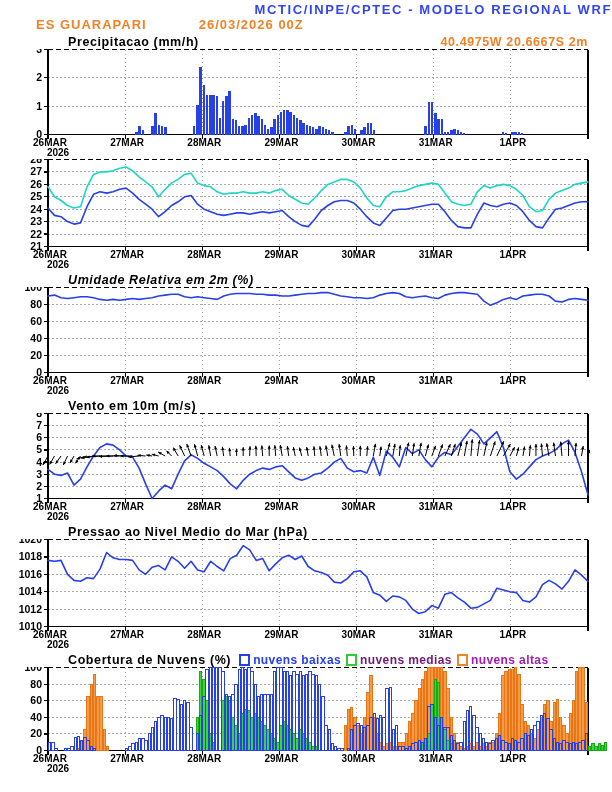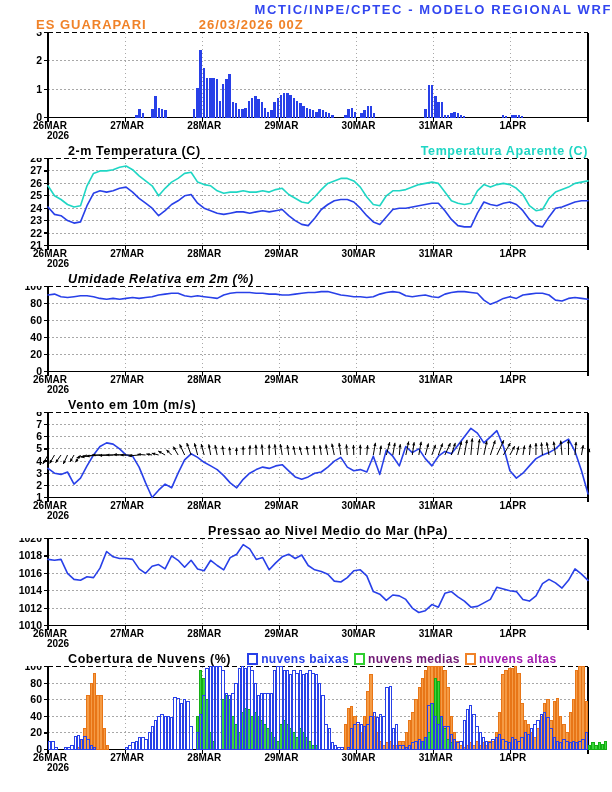--- a/index.html
+++ b/index.html
@@ -20,20 +20,24 @@
 </style>
 </head>
 <body>
 
 <div id="page">
   <div class="hdr1" style="color:#3246F0;text-align:right;">MCTIC/INPE/CPTEC - MODELO REGIONAL WRF</div>
   <div class="hdr2" style="color:#F08228;">
     <span>ES GUARAPARI</span><span class="run">26/03/2026 00Z</span>
   </div>
 
+  <div class="trow" style="height:17px;">
+    <span>Precipitacao (mm/h)</span>
+    <span class="t2" style="color:#F08228;">40.4975W 20.6667S 2m</span>
+  </div>
   <div class="panel-svg-host"><svg width="612" height="110" viewBox="0 0 612 110">
         <line x1="125.14285714285714" y1="0.5" x2="125.14285714285714" y2="85.5" stroke="#A8A8A8" stroke-width="1" stroke-dasharray="1.5 2.5" shape-rendering="crispEdges"></line>
         <line x1="202.28571428571428" y1="0.5" x2="202.28571428571428" y2="85.5" stroke="#A8A8A8" stroke-width="1" stroke-dasharray="1.5 2.5" shape-rendering="crispEdges"></line>
         <line x1="279.42857142857144" y1="0.5" x2="279.42857142857144" y2="85.5" stroke="#A8A8A8" stroke-width="1" stroke-dasharray="1.5 2.5" shape-rendering="crispEdges"></line>
         <line x1="356.57142857142856" y1="0.5" x2="356.57142857142856" y2="85.5" stroke="#A8A8A8" stroke-width="1" stroke-dasharray="1.5 2.5" shape-rendering="crispEdges"></line>
         <line x1="433.7142857142857" y1="0.5" x2="433.7142857142857" y2="85.5" stroke="#A8A8A8" stroke-width="1" stroke-dasharray="1.5 2.5" shape-rendering="crispEdges"></line>
         <line x1="510.85714285714283" y1="0.5" x2="510.85714285714283" y2="85.5" stroke="#A8A8A8" stroke-width="1" stroke-dasharray="1.5 2.5" shape-rendering="crispEdges"></line>
         <line x1="48" y1="57.16666666666667" x2="588" y2="57.16666666666667" stroke="#A8A8A8" stroke-width="1" stroke-dasharray="1.5 2.5" shape-rendering="crispEdges"></line>
         <line x1="48" y1="28.833333333333336" x2="588" y2="28.833333333333336" stroke="#A8A8A8" stroke-width="1" stroke-dasharray="1.5 2.5" shape-rendering="crispEdges"></line>
         <line x1="48" y1="0.5" x2="588" y2="0.5" stroke="#000" stroke-width="1.2" stroke-dasharray="5 3" shape-rendering="crispEdges"></line>
@@ -141,24 +145,20 @@
           <rect x="463.05" y="84.08333333333333" width="2.4" height="1.4166666666666714" fill="#2840E8" stroke="none" stroke-width="0" shape-rendering="crispEdges"></rect>
           <rect x="501.6214285714286" y="82.66666666666667" width="2.4" height="2.8333333333333286" fill="#2840E8" stroke="none" stroke-width="0" shape-rendering="crispEdges"></rect>
           <rect x="504.8357142857143" y="84.08333333333333" width="2.4" height="1.4166666666666714" fill="#2840E8" stroke="none" stroke-width="0" shape-rendering="crispEdges"></rect>
           <rect x="511.2642857142858" y="83.23333333333333" width="2.4" height="2.2666666666666657" fill="#2840E8" stroke="none" stroke-width="0" shape-rendering="crispEdges"></rect>
           <rect x="514.4785714285714" y="82.66666666666667" width="2.4" height="2.8333333333333286" fill="#2840E8" stroke="none" stroke-width="0" shape-rendering="crispEdges"></rect>
           <rect x="517.6928571428571" y="83.23333333333333" width="2.4" height="2.2666666666666657" fill="#2840E8" stroke="none" stroke-width="0" shape-rendering="crispEdges"></rect>
           <rect x="520.9071428571428" y="84.08333333333333" width="2.4" height="1.4166666666666714" fill="#2840E8" stroke="none" stroke-width="0" shape-rendering="crispEdges"></rect>
         </g>
       </svg></div>
 
-  <div class="trow" style="height:16px;">
-    <span>2-m Temperatura (C)</span>
-    <span class="t2" style="color:#1FD6C4;">Temperatura Aparente (C)</span>
-  </div>
   <div class="panel-svg-host"><svg width="612" height="112" viewBox="0 0 612 112">
         <line x1="125.14285714285714" y1="0.5" x2="125.14285714285714" y2="87.5" stroke="#A8A8A8" stroke-width="1" stroke-dasharray="1.5 2.5" shape-rendering="crispEdges"></line>
         <line x1="202.28571428571428" y1="0.5" x2="202.28571428571428" y2="87.5" stroke="#A8A8A8" stroke-width="1" stroke-dasharray="1.5 2.5" shape-rendering="crispEdges"></line>
         <line x1="279.42857142857144" y1="0.5" x2="279.42857142857144" y2="87.5" stroke="#A8A8A8" stroke-width="1" stroke-dasharray="1.5 2.5" shape-rendering="crispEdges"></line>
         <line x1="356.57142857142856" y1="0.5" x2="356.57142857142856" y2="87.5" stroke="#A8A8A8" stroke-width="1" stroke-dasharray="1.5 2.5" shape-rendering="crispEdges"></line>
         <line x1="433.7142857142857" y1="0.5" x2="433.7142857142857" y2="87.5" stroke="#A8A8A8" stroke-width="1" stroke-dasharray="1.5 2.5" shape-rendering="crispEdges"></line>
         <line x1="510.85714285714283" y1="0.5" x2="510.85714285714283" y2="87.5" stroke="#A8A8A8" stroke-width="1" stroke-dasharray="1.5 2.5" shape-rendering="crispEdges"></line>
         <line x1="48" y1="75.07142857142857" x2="588" y2="75.07142857142857" stroke="#A8A8A8" stroke-width="1" stroke-dasharray="1.5 2.5" shape-rendering="crispEdges"></line>
         <line x1="48" y1="62.642857142857146" x2="588" y2="62.642857142857146" stroke="#A8A8A8" stroke-width="1" stroke-dasharray="1.5 2.5" shape-rendering="crispEdges"></line>
         <line x1="48" y1="50.214285714285715" x2="588" y2="50.214285714285715" stroke="#A8A8A8" stroke-width="1" stroke-dasharray="1.5 2.5" shape-rendering="crispEdges"></line>
@@ -480,21 +480,21 @@
           <path d="M568.5 28.0 L570.0 31.2 L566.9 31.2 Z" fill="#000000"></path>
           <line x1="574.9879518072289" y1="43" x2="576.1314351520782" y2="29.9299255610363" stroke="#000000" stroke-width="1"></line>
           <path d="M576.1 29.9 L577.4 33.3 L574.3 33.0 Z" fill="#000000"></path>
           <line x1="581.4939759036145" y1="43" x2="583.2443495344971" y2="33.07313784963694" stroke="#000000" stroke-width="1"></line>
           <path d="M583.2 33.1 L584.2 36.5 L581.1 36.0 Z" fill="#000000"></path>
           <line x1="588" y1="43" x2="589.6745592218133" y2="36.75045990390973" stroke="#000000" stroke-width="1"></line>
           <path d="M589.7 36.8 L590.3 40.3 L587.3 39.5 Z" fill="#000000"></path>
         </g>
       </svg></div>
 
-  <div class="trow" style="height:16px;justify-content:center;">
+  <div class="trow" style="height:16px;">
     <span>Pressao ao Nivel Medio do Mar (hPa)</span>
   </div>
   <div class="panel-svg-host"><svg width="612" height="112" viewBox="0 0 612 112">
         <line x1="125.14285714285714" y1="0.5" x2="125.14285714285714" y2="87.5" stroke="#A8A8A8" stroke-width="1" stroke-dasharray="1.5 2.5" shape-rendering="crispEdges"></line>
         <line x1="202.28571428571428" y1="0.5" x2="202.28571428571428" y2="87.5" stroke="#A8A8A8" stroke-width="1" stroke-dasharray="1.5 2.5" shape-rendering="crispEdges"></line>
         <line x1="279.42857142857144" y1="0.5" x2="279.42857142857144" y2="87.5" stroke="#A8A8A8" stroke-width="1" stroke-dasharray="1.5 2.5" shape-rendering="crispEdges"></line>
         <line x1="356.57142857142856" y1="0.5" x2="356.57142857142856" y2="87.5" stroke="#A8A8A8" stroke-width="1" stroke-dasharray="1.5 2.5" shape-rendering="crispEdges"></line>
         <line x1="433.7142857142857" y1="0.5" x2="433.7142857142857" y2="87.5" stroke="#A8A8A8" stroke-width="1" stroke-dasharray="1.5 2.5" shape-rendering="crispEdges"></line>
         <line x1="510.85714285714283" y1="0.5" x2="510.85714285714283" y2="87.5" stroke="#A8A8A8" stroke-width="1" stroke-dasharray="1.5 2.5" shape-rendering="crispEdges"></line>
         <line x1="48" y1="70.1" x2="588" y2="70.1" stroke="#A8A8A8" stroke-width="1" stroke-dasharray="1.5 2.5" shape-rendering="crispEdges"></line>
@@ -531,21 +531,21 @@
         <text x="435.7142857142857" y="99" text-anchor="middle" font-size="10">31MAR</text>
         <line x1="510.85714285714283" y1="87.5" x2="510.85714285714283" y2="91.5" stroke="#000" stroke-width="1.2" shape-rendering="crispEdges"></line>
         <text x="512.8571428571429" y="99" text-anchor="middle" font-size="10">1APR</text>
         <line x1="588" y1="87.5" x2="588" y2="91.5" stroke="#000" stroke-width="1.2" shape-rendering="crispEdges"></line>
         <text x="58" y="109" text-anchor="middle" font-size="10">2026</text>
         <g>
           <polyline points="48.0,21.4 54.5,22.3 61.0,21.4 67.5,35.3 74.0,41.4 80.5,42.3 87.0,38.8 93.5,39.6 100.0,30.1 106.6,13.5 113.1,18.8 119.6,20.5 126.1,20.5 132.6,21.4 139.1,30.9 145.6,35.3 152.1,28.3 158.6,26.6 165.1,30.9 171.6,17.9 178.1,22.3 184.6,29.2 191.1,22.3 197.6,30.9 204.1,32.7 210.7,22.3 217.2,27.5 223.7,31.8 230.2,19.6 236.7,16.2 243.2,6.6 249.7,10.9 256.2,21.4 262.7,19.6 269.2,31.8 275.7,24.9 282.2,18.8 288.7,16.2 295.2,20.5 301.7,17.0 308.2,27.5 314.7,31.8 321.3,33.6 327.8,36.2 334.3,43.1 340.8,44.0 347.3,39.6 353.8,32.7 360.3,31.8 366.8,37.9 373.3,53.6 379.8,56.2 386.3,62.3 392.8,57.0 399.3,57.9 405.8,61.4 412.3,70.1 418.8,74.5 425.3,72.7 431.9,66.6 438.4,69.2 444.9,55.3 451.4,53.6 457.9,58.8 464.4,63.1 470.9,69.2 477.4,68.4 483.9,64.9 490.4,61.4 496.9,49.2 503.4,51.0 509.9,52.7 516.4,53.6 522.9,61.4 529.4,63.1 536.0,57.9 542.5,45.7 549.0,41.4 555.5,44.9 562.0,50.1 568.5,42.3 575.0,30.9 581.5,36.2 588.0,42.3" fill="none" stroke="#2840E8" stroke-width="1.6" stroke-linejoin="round" stroke-linecap="round"></polyline>
         </g>
       </svg></div>
 
-  <div class="trow" style="height:16px;justify-content:flex-start;gap:16px;">
+  <div class="trow" style="height:16px;justify-content:flex-start;gap:8px;">
     <span>Cobertura de Nuvens (%)</span>
     <span class="legend">
       <span class="item" style="color:#2840E8;">
           <span class="sq" style="border:2px solid #2840E8;"></span>
           <span>nuvens baixas</span>
         </span>
       <span class="item" style="color:#701a75;">
           <span class="sq" style="border:2px solid #2FCE2F;"></span>
           <span>nuvens medias</span>
         </span>

